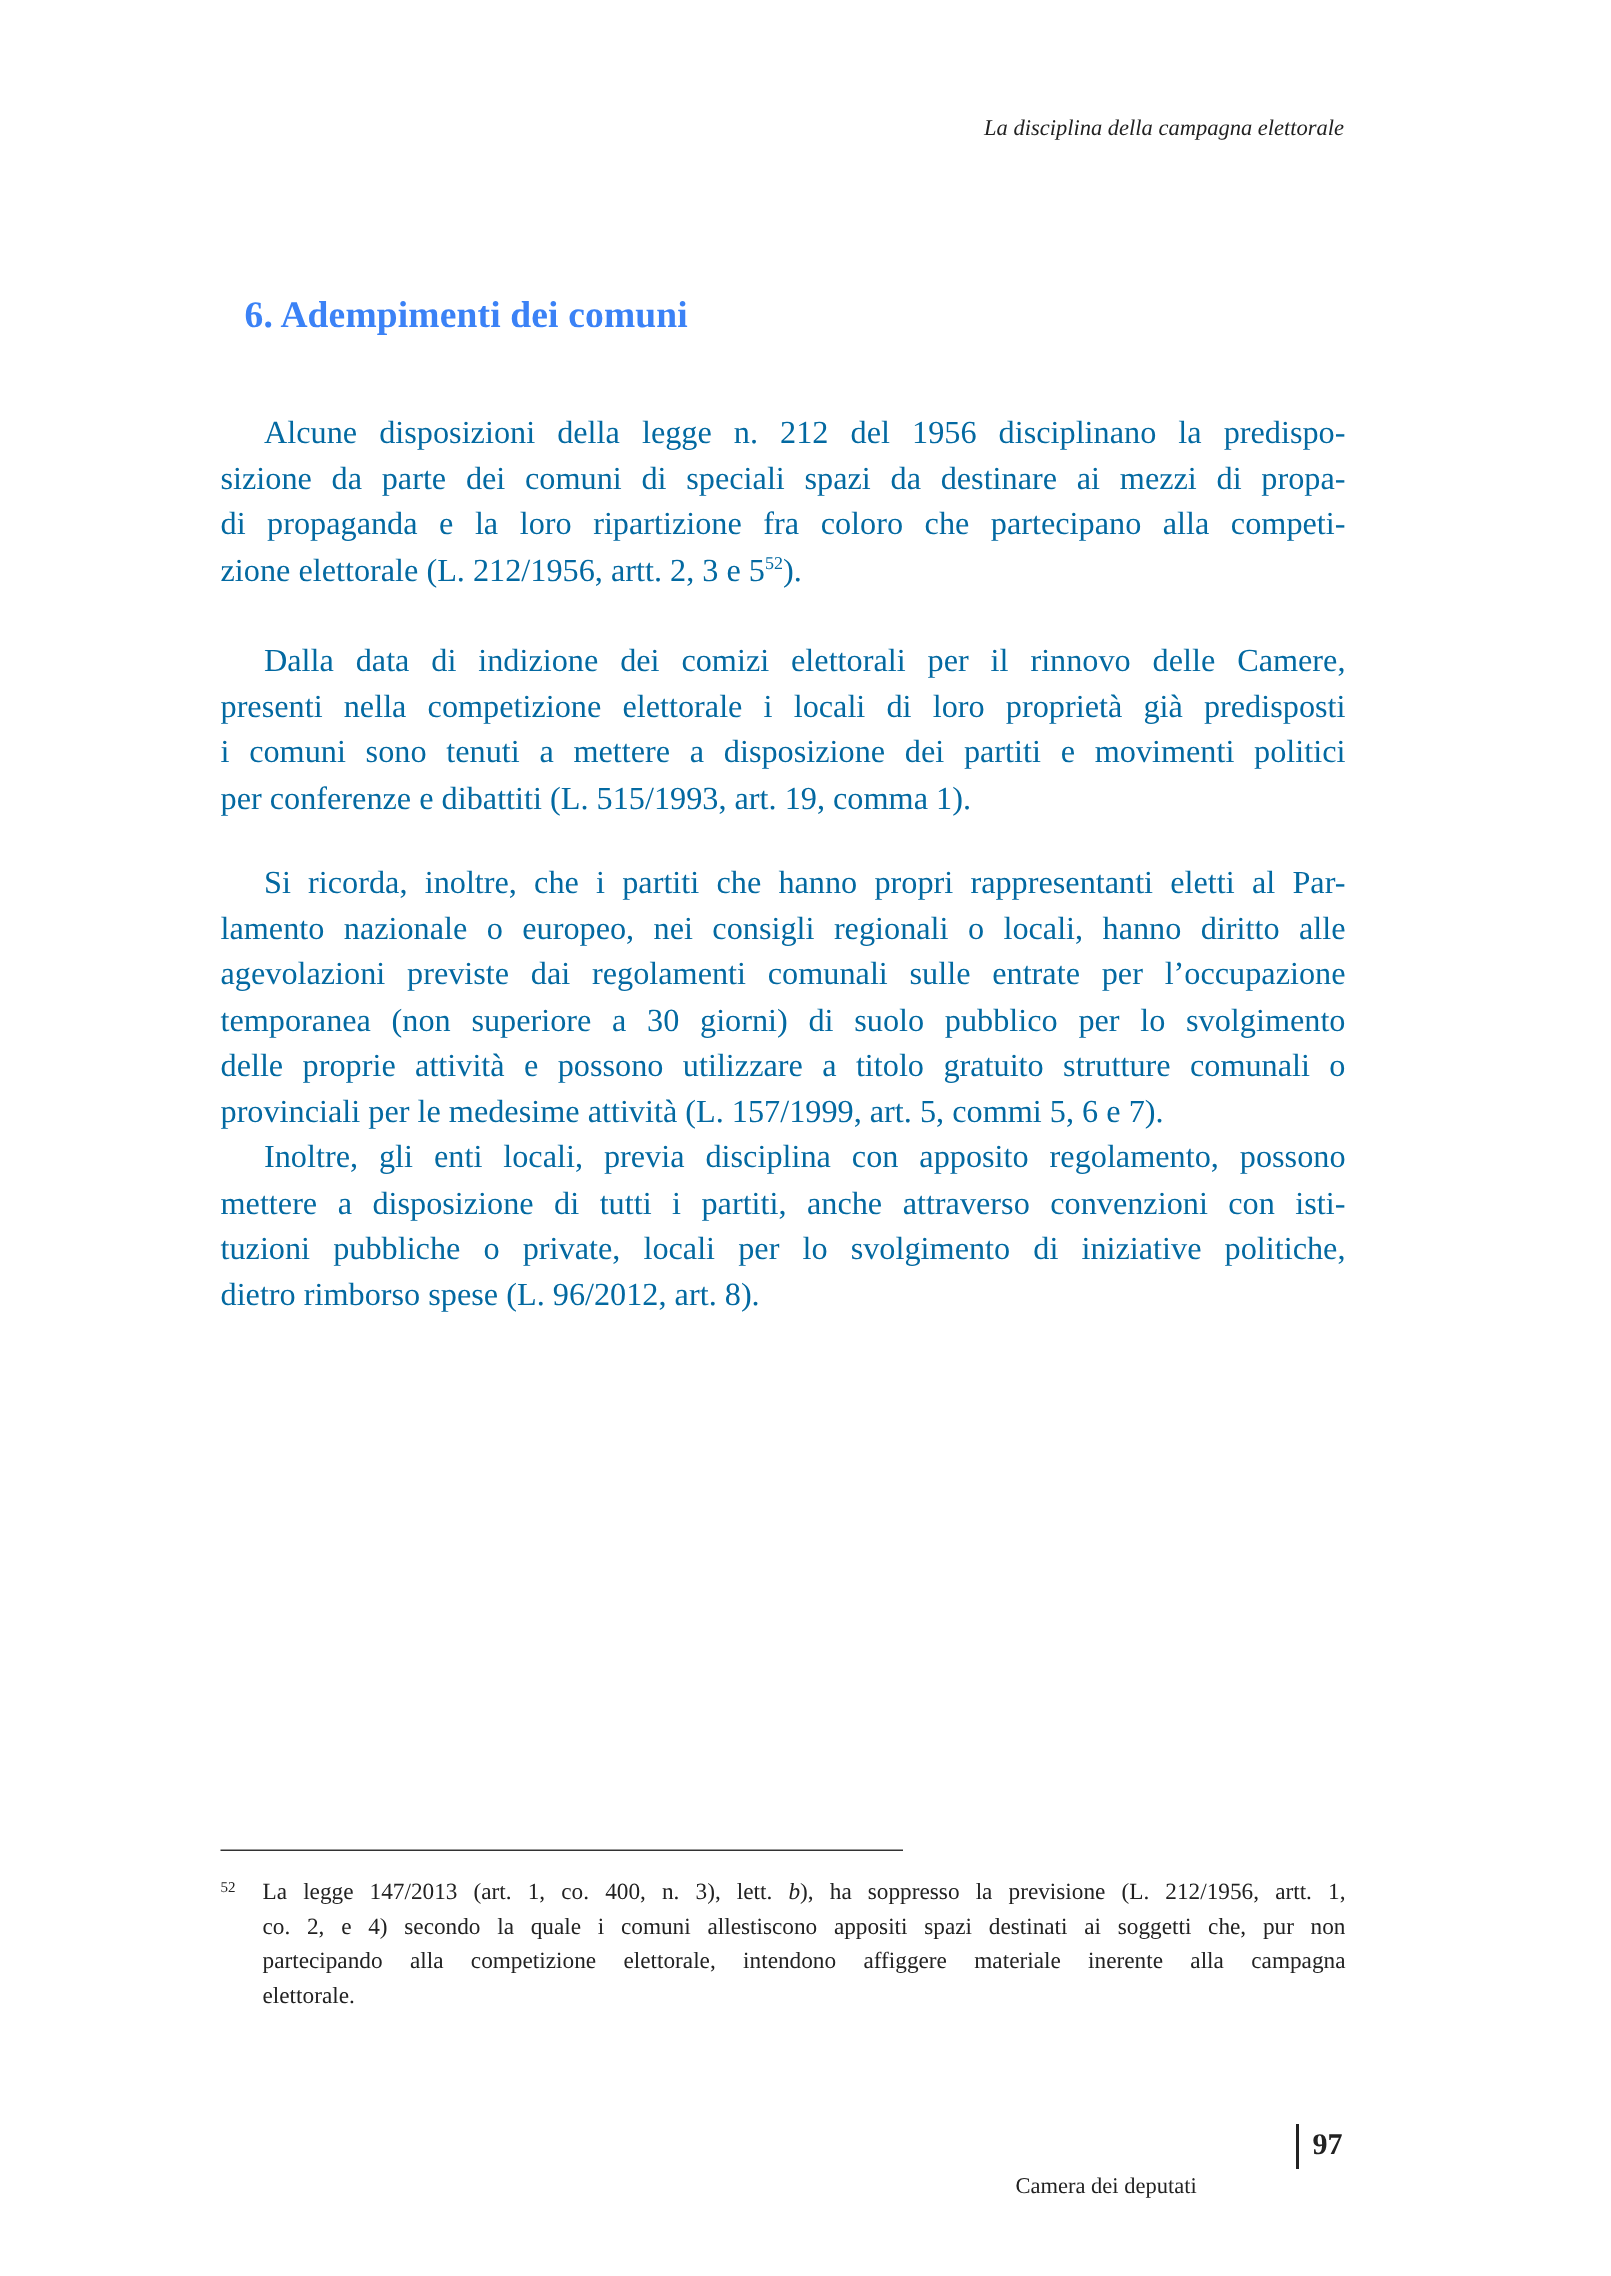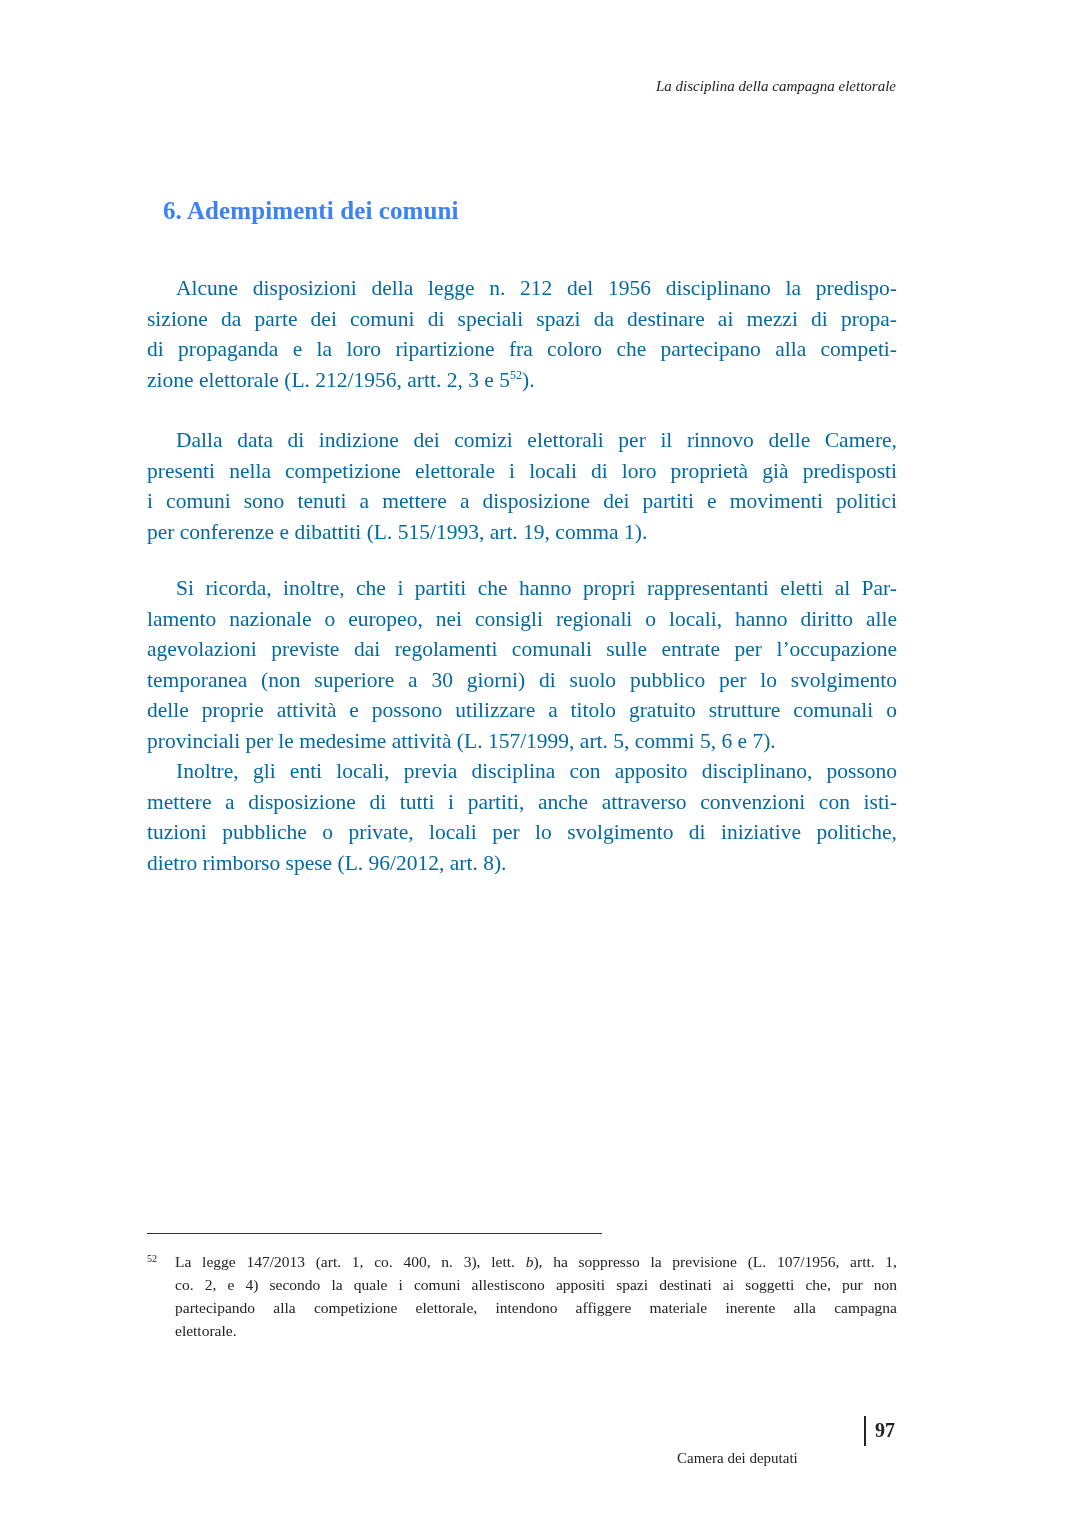--- a/index.html
+++ b/index.html
@@ -55,32 +55,32 @@
 <div class="body-text p3" style="top:573px;">
   <span class="line indent">Si ricorda, inoltre, che i partiti che hanno propri rappresentanti eletti al Par-</span>
   <span class="line">lamento nazionale o europeo, nei consigli regionali o locali, hanno diritto alle</span>
   <span class="line">agevolazioni previste dai regolamenti comunali sulle entrate per l’occupazione</span>
   <span class="line">temporanea (non superiore a 30 giorni) di suolo pubblico per lo svolgimento</span>
   <span class="line">delle proprie attività e possono utilizzare a titolo gratuito strutture comunali o</span>
   <span class="line last">provinciali per le medesime attività (L. 157/1999, art. 5, commi 5, 6 e 7).</span>
 </div>
 
 <div class="body-text p4">
-  <span class="line indent">Inoltre, gli enti locali, previa disciplina con apposito disciplinano, possono</span>
+  <span class="line indent">Inoltre, gli enti locali, previa disciplina con apposito regolamento, possono</span>
   <span class="line">mettere a disposizione di tutti i partiti, anche attraverso convenzioni con isti-</span>
   <span class="line">tuzioni pubbliche o private, locali per lo svolgimento di iniziative politiche,</span>
   <span class="line last">dietro rimborso spese (L. 96/2012, art. 8).</span>
 </div>
 
 <hr class="fn-rule">
 
 <div class="footnote">
   <span class="fn-mark">52</span>
   <div class="fn-body">
-    <span class="line"><span>La legge 147/2013 (art. 1, co. 400, n. 3), lett. </span><i>b</i><span>), ha soppresso la previsione (L. 107/1956, artt. 1,</span></span>
+    <span class="line"><span>La legge 147/2013 (art. 1, co. 400, n. 3), lett. </span><i>b</i><span>), ha soppresso la previsione (L. 212/1956, artt. 1,</span></span>
     <span class="line">co. 2, e 4) secondo la quale i comuni allestiscono appositi spazi destinati ai soggetti che, pur non</span>
     <span class="line">partecipando alla competizione elettorale, intendono affiggere materiale inerente alla campagna</span>
     <span class="line last">elettorale.</span>
   </div>
 </div>
 
 <div class="folio">Camera dei deputati</div>
 <div class="folio-bar"></div>
 <div class="page-number">97</div>
 

